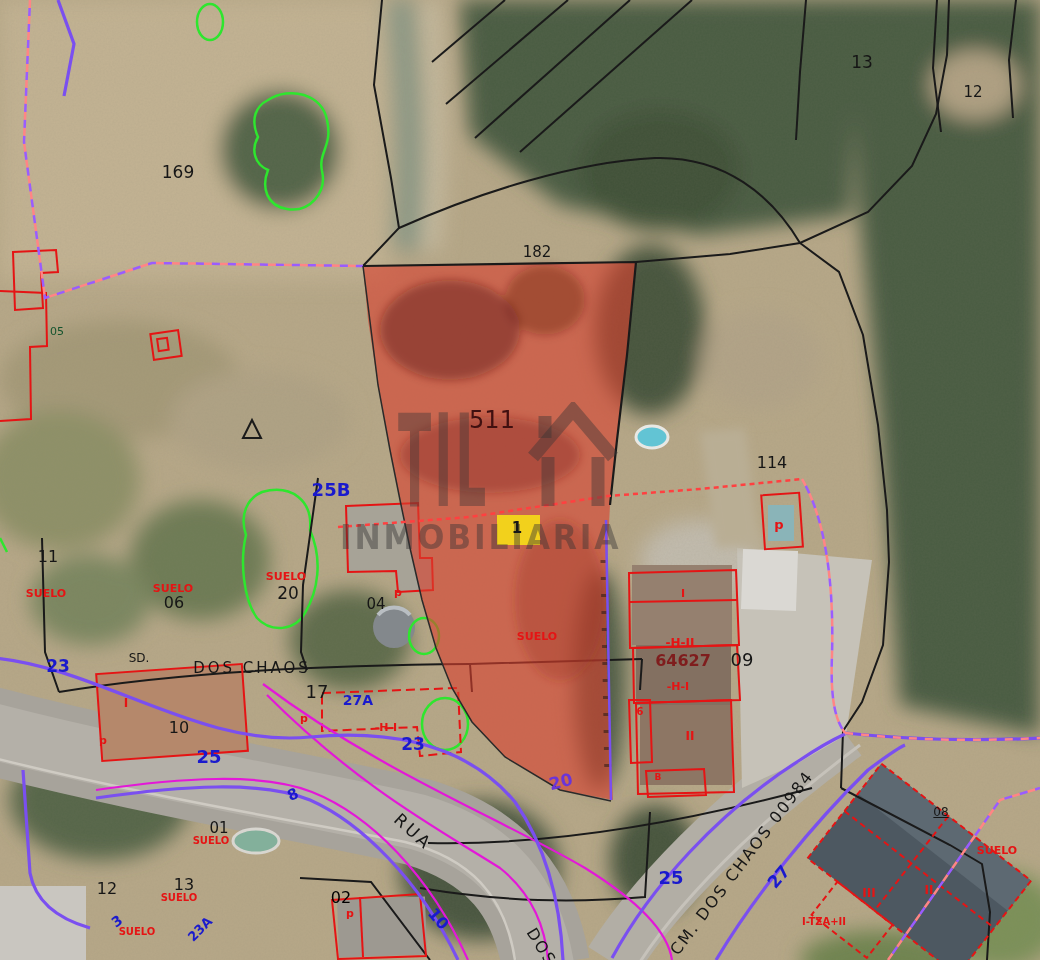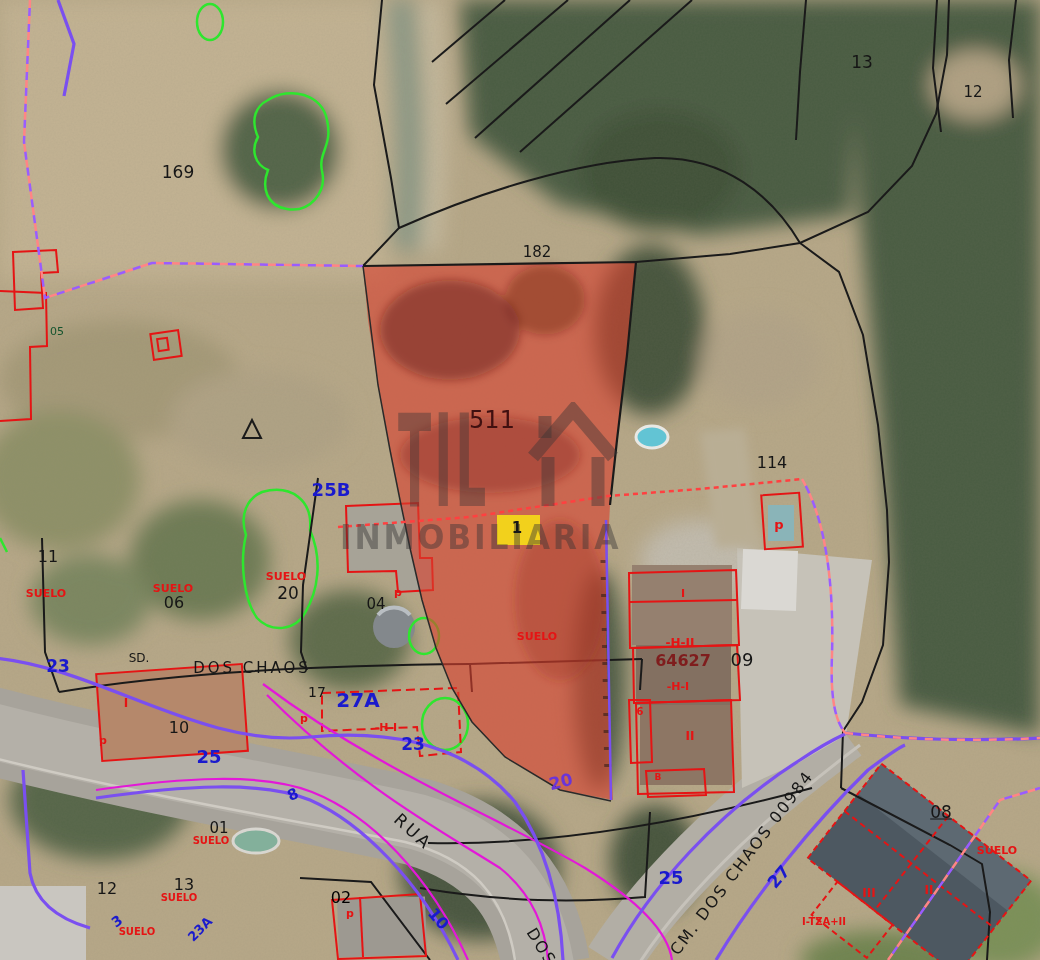--- a/index.html
+++ b/index.html
@@ -244,22 +244,22 @@
       <div class="map-label" style="left: 680px; top: 643px; color: rgb(229, 20, 20); font-size: 12px; font-weight: 700; transform: translate(-50%, -50%) rotate(0deg);">-H-II</div>
       <div class="map-label" style="left: 683px; top: 661px; color: #7f1d1d; font-size: 16px; font-weight: 700; transform: translate(-50%, -50%) rotate(0deg);">64627</div>
       <div class="map-label" style="left: 742px; top: 660px; color: rgb(22, 22, 22); font-size: 18px; transform: translate(-50%, -50%) rotate(0deg);">09</div>
       <div class="map-label" style="left: 678px; top: 686px; color: rgb(229, 20, 20); font-size: 11px; font-weight: 700; transform: translate(-50%, -50%) rotate(0deg);">-H-I</div>
       <div class="map-label" style="left: 640px; top: 712px; color: rgb(229, 20, 20); font-size: 10px; font-weight: 700; transform: translate(-50%, -50%) rotate(0deg);">6</div>
       <div class="map-label" style="left: 690px; top: 736px; color: rgb(229, 20, 20); font-size: 12px; font-weight: 700; transform: translate(-50%, -50%) rotate(0deg);">II</div>
       <div class="map-label" style="left: 658px; top: 777px; color: rgb(229, 20, 20); font-size: 9px; font-weight: 700; transform: translate(-50%, -50%) rotate(0deg);">B</div>
       <div class="map-label" style="left: 58px; top: 666px; color: rgb(26, 26, 205); font-size: 17px; font-weight: 700; transform: translate(-50%, -50%) rotate(0deg);">23</div>
       <div class="map-label" style="left: 139px; top: 658px; color: rgb(22, 22, 22); font-size: 12px; transform: translate(-50%, -50%) rotate(0deg);">SD.</div>
       <div class="map-label" style="left: 252px; top: 668px; color: rgb(22, 22, 22); font-size: 15px; letter-spacing: 3px; transform: translate(-50%, -50%) rotate(0deg);">DOS CHAOS</div>
-      <div class="map-label" style="left: 317px; top: 692px; color: rgb(22, 22, 22); font-size: 14px; transform: translate(-50%, -50%) rotate(0deg);">17</div>
-      <div class="map-label" style="left: 358px; top: 700px; color: rgb(26, 26, 205); font-size: 20px; font-weight: 700; transform: translate(-50%, -50%) rotate(0deg);">27A</div>
+      <div class="map-label" style="left: 317px; top: 692px; color: rgb(22, 22, 22); font-size: 18px; transform: translate(-50%, -50%) rotate(0deg);">17</div>
+      <div class="map-label" style="left: 358px; top: 700px; color: rgb(26, 26, 205); font-size: 14px; font-weight: 700; transform: translate(-50%, -50%) rotate(0deg);">27A</div>
       <div class="map-label" style="left: 126px; top: 703px; color: rgb(229, 20, 20); font-size: 12px; font-weight: 700; transform: translate(-50%, -50%) rotate(0deg);">I</div>
       <div class="map-label" style="left: 179px; top: 728px; color: rgb(22, 22, 22); font-size: 16px; transform: translate(-50%, -50%) rotate(0deg);">10</div>
       <div class="map-label" style="left: 103px; top: 740px; color: rgb(229, 20, 20); font-size: 11px; font-weight: 700; transform: translate(-50%, -50%) rotate(0deg);">p</div>
       <div class="map-label" style="left: 304px; top: 718px; color: rgb(229, 20, 20); font-size: 11px; font-weight: 700; transform: translate(-50%, -50%) rotate(0deg);">p</div>
       <div class="map-label" style="left: 386px; top: 727px; color: rgb(229, 20, 20); font-size: 11px; font-weight: 700; transform: translate(-50%, -50%) rotate(0deg);">-H-I</div>
       <div class="map-label" style="left: 209px; top: 757px; color: rgb(26, 26, 205); font-size: 18px; font-weight: 700; transform: translate(-50%, -50%) rotate(0deg);">25</div>
       <div class="map-label" style="left: 413px; top: 744px; color: rgb(26, 26, 205); font-size: 17px; font-weight: 700; transform: translate(-50%, -50%) rotate(0deg);">23</div>
       <div class="map-label" style="left: 561px; top: 782px; color: rgb(106, 53, 216); font-size: 17px; font-weight: 700; transform: translate(-50%, -50%) rotate(-14deg);">20</div>
       <div class="map-label" style="left: 293px; top: 795px; color: rgb(26, 26, 205); font-size: 15px; font-weight: 700; transform: translate(-50%, -50%) rotate(-25deg);">8</div>
       <div class="map-label" style="left: 219px; top: 828px; color: rgb(22, 22, 22); font-size: 15px; transform: translate(-50%, -50%) rotate(0deg);">01</div>
@@ -271,21 +271,21 @@
       <div class="map-label" style="left: 137px; top: 932px; color: rgb(229, 20, 20); font-size: 10px; font-weight: 700; transform: translate(-50%, -50%) rotate(0deg);">SUELO</div>
       <div class="map-label" style="left: 200px; top: 929px; color: rgb(26, 26, 205); font-size: 13px; font-weight: 700; transform: translate(-50%, -50%) rotate(-45deg);">23A</div>
       <div class="map-label" style="left: 341px; top: 898px; color: #000000; font-size: 16px; transform: translate(-50%, -50%) rotate(0deg);">02</div>
       <div class="map-label" style="left: 350px; top: 913px; color: rgb(229, 20, 20); font-size: 11px; font-weight: 700; transform: translate(-50%, -50%) rotate(0deg);">p</div>
       <div class="map-label" style="left: 413px; top: 832px; color: rgb(22, 22, 22); font-size: 17px; letter-spacing: 3px; transform: translate(-50%, -50%) rotate(42deg);">RUA</div>
       <div class="map-label" style="left: 438px; top: 919px; color: rgb(26, 26, 205); font-size: 16px; font-weight: 700; transform: translate(-50%, -50%) rotate(50deg);">10</div>
       <div class="map-label" style="left: 541px; top: 947px; color: rgb(22, 22, 22); font-size: 16px; letter-spacing: 2px; transform: translate(-50%, -50%) rotate(58deg);">DOS</div>
       <div class="map-label" style="left: 671px; top: 878px; color: rgb(26, 26, 205); font-size: 18px; font-weight: 700; transform: translate(-50%, -50%) rotate(0deg);">25</div>
       <div class="map-label" style="left: 742px; top: 863px; color: rgb(22, 22, 22); font-size: 16px; letter-spacing: 2px; transform: translate(-50%, -50%) rotate(-53deg);">CM. DOS CHAOS 00984</div>
       <div class="map-label" style="left: 779px; top: 877px; color: rgb(26, 26, 205); font-size: 17px; font-weight: 700; transform: translate(-50%, -50%) rotate(-50deg);">27</div>
-      <div class="map-label" style="left: 941px; top: 812px; color: rgb(22, 22, 22); font-size: 17px; transform: translate(-50%, -50%) rotate(0deg); text-decoration: underline;">08</div>
+      <div class="map-label" style="left: 941px; top: 812px; color: rgb(22, 22, 22); font-size: 12px; transform: translate(-50%, -50%) rotate(0deg); text-decoration: underline;">08</div>
       <div class="map-label" style="left: 997px; top: 850px; color: rgb(229, 20, 20); font-size: 11px; font-weight: 700; transform: translate(-50%, -50%) rotate(0deg);">SUELO</div>
       <div class="map-label" style="left: 869px; top: 893px; color: rgb(229, 20, 20); font-size: 12px; font-weight: 700; transform: translate(-50%, -50%) rotate(0deg);">III</div>
       <div class="map-label" style="left: 929px; top: 890px; color: rgb(229, 20, 20); font-size: 12px; font-weight: 700; transform: translate(-50%, -50%) rotate(0deg);">II</div>
       <div class="map-label" style="left: 824px; top: 922px; color: rgb(229, 20, 20); font-size: 10px; font-weight: 700; transform: translate(-50%, -50%) rotate(0deg);">I-TZA+II</div>
       <div class="map-label" style="left: 779px; top: 524px; color: rgb(229, 20, 20); font-size: 13px; font-weight: 700; transform: translate(-50%, -50%) rotate(0deg);">p</div>
     </div>
 
 </div>
 
 </body></html>

